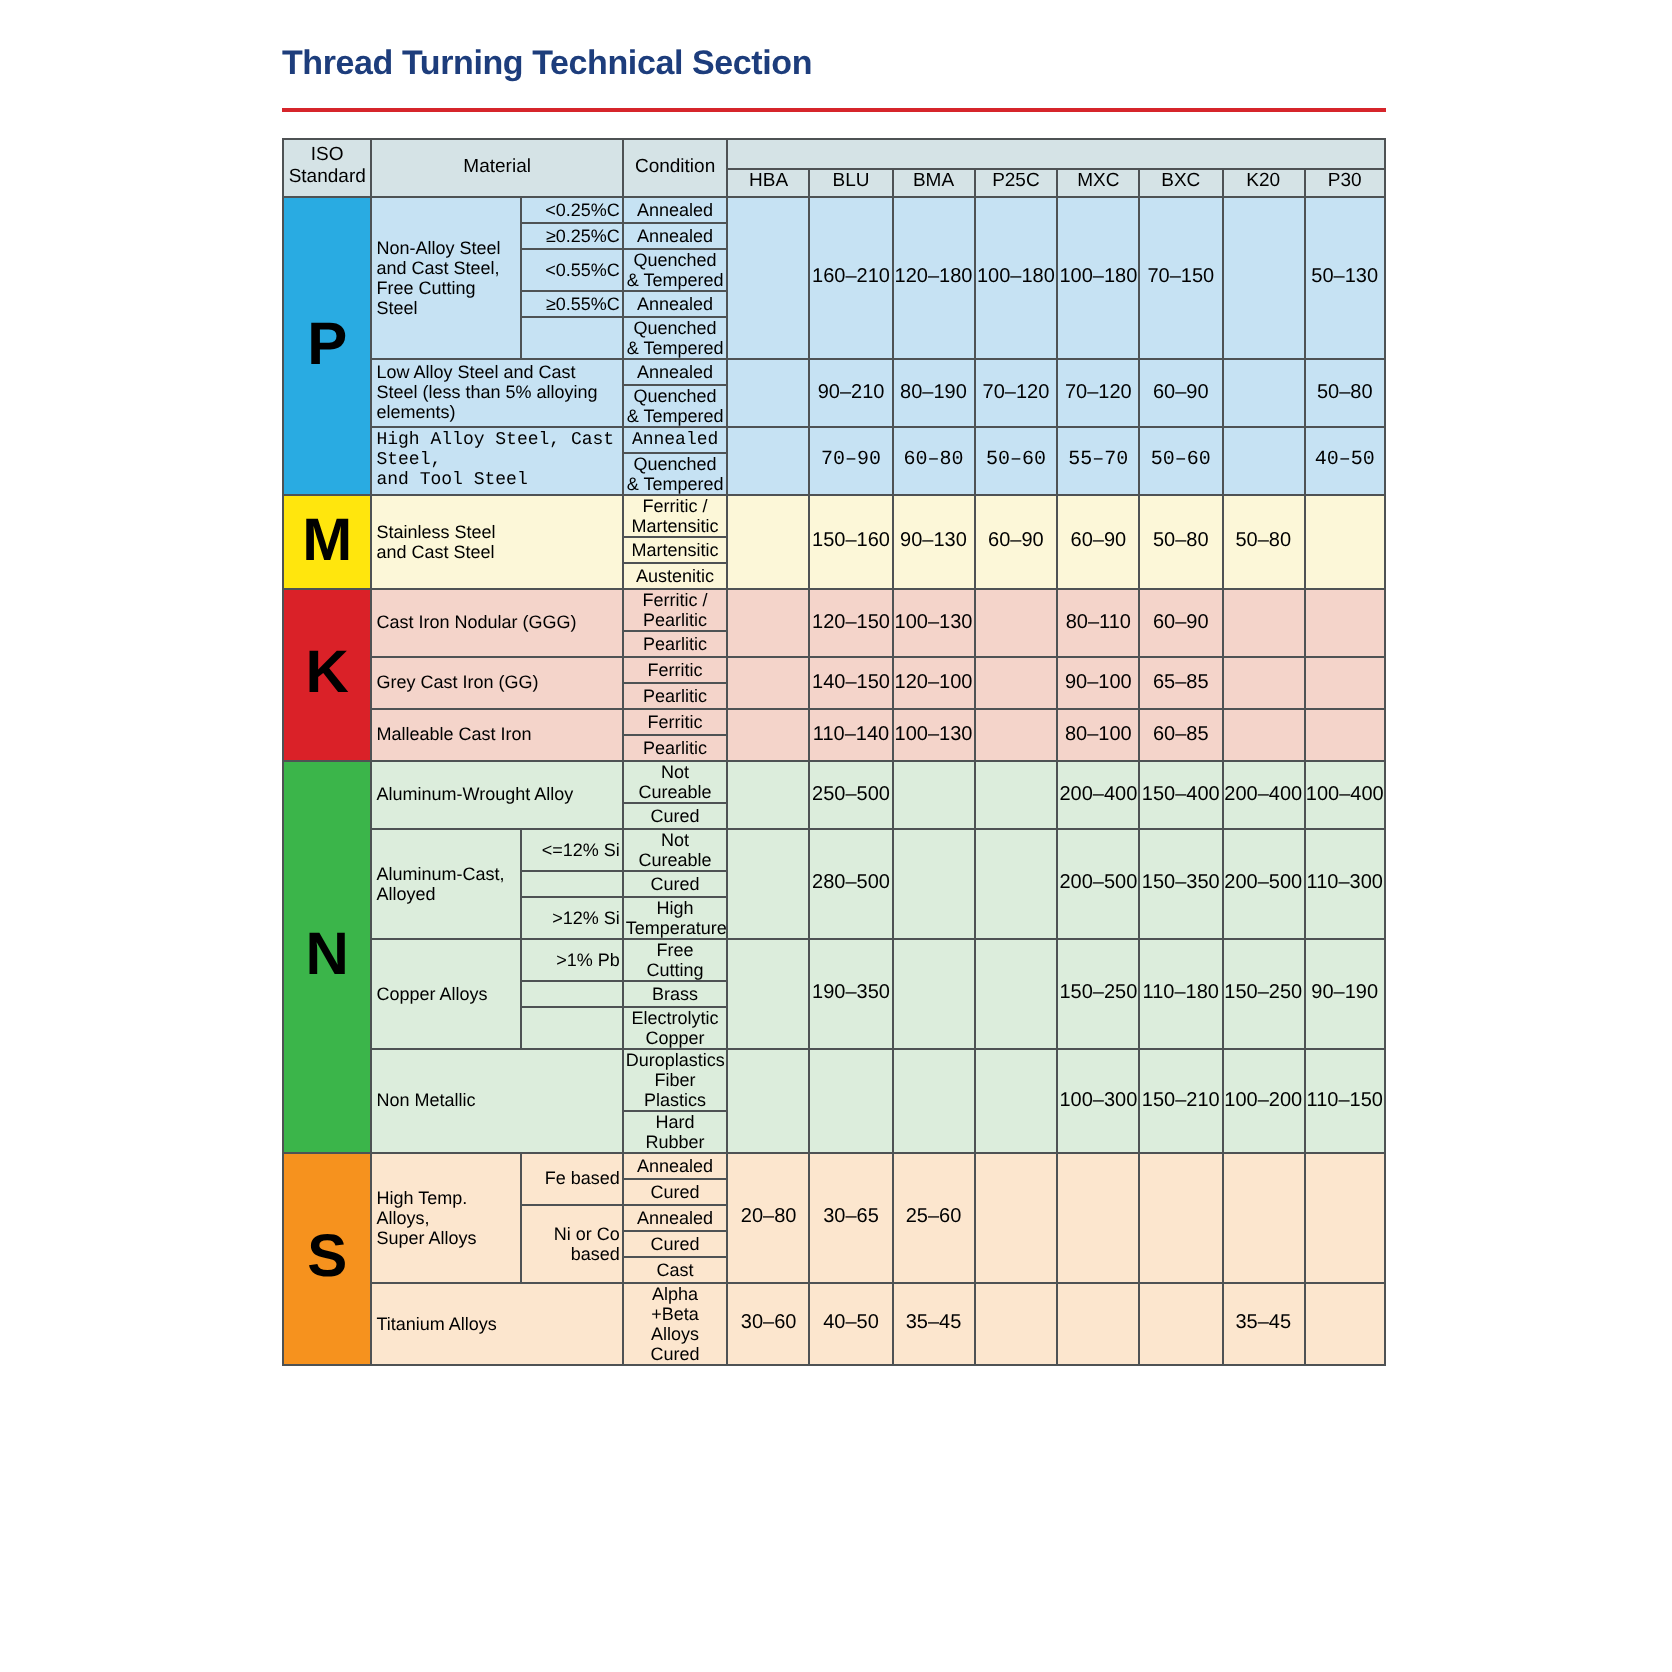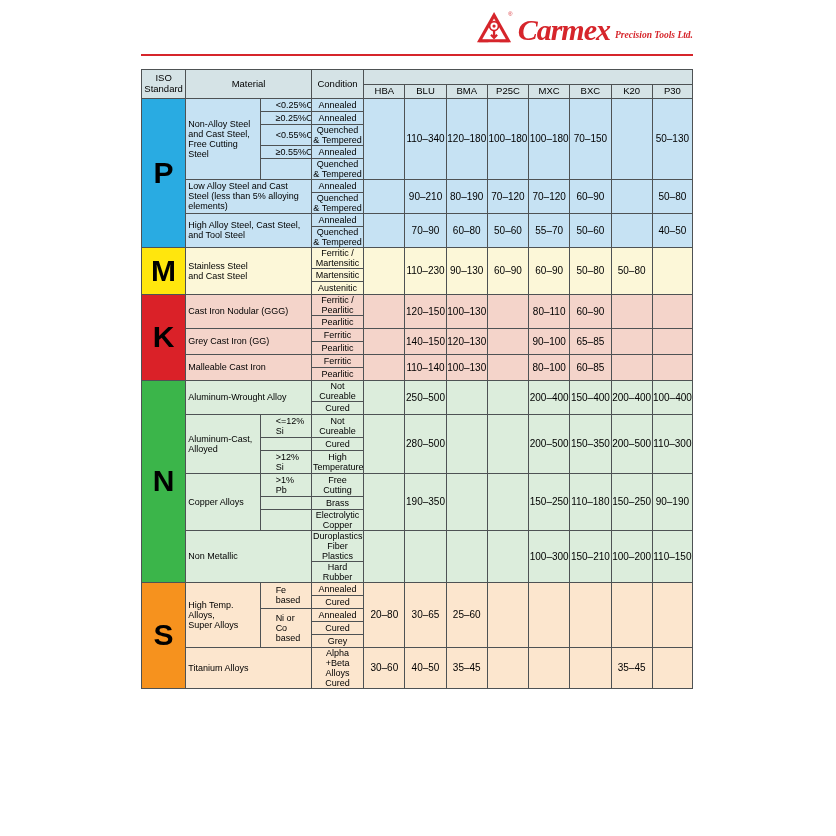--- a/index.html
+++ b/index.html
@@ -19,47 +19,31 @@
   
   .subtitle { margin-top:36px; color:#1d3d7c; font-size:17.5px; font-weight:bold; font-style:italic; letter-spacing:-0.2px; }
 
   
   table.speed { border-collapse:collapse; table-layout:fixed; width:552px; margin-top:13px; }
   table.speed th, table.speed td { border:1px solid #4e5254; white-space:pre-line; overflow:hidden; }
   table.speed thead th { background:#d5e3e6; font-weight:normal; font-size:9.5px; line-height:10.5px; padding:1px 0; text-align:center; }
   .grade-band { height:12px; }
   td.iso-letter { text-align:center; vertical-align:middle; font-weight:bold; font-size:30px; color:#000; }
   td.mat  { font-size:9px;  line-height:10px; padding:1px 2px; text-align:left; vertical-align:middle; }
-  td.spec { font-size:9px;  line-height:10px; padding:1px 15px; text-align:left; vertical-align:middle; }
+  td.spec { font-size:9px;  line-height:10px; padding:1px 1px; text-align:right; vertical-align:middle; }
   td.cond { font-size:9px;  line-height:10px; padding:0 1px; text-align:center; vertical-align:middle; height:12px; }
   td.val  { font-size:10px; line-height:11px; padding:1px 0;  text-align:center; vertical-align:middle; }
 </style>
 </head>
 <body>
 
 <div class="page">
 
   <div class="doc-header">
-    <div class="logo">
-      <span>
-        <svg width="38" height="36" viewBox="0 0 40 38">
-          <text x="34" y="6" font-size="6" fill="#d6252b">®</text>
-          <polygon points="19,2 37,34 1,34" fill="#d6252b"></polygon>
-          <polygon points="19,9 31.5,31 6.5,31" fill="#ffffff"></polygon>
-          <circle cx="19" cy="17" r="5.6" fill="#d6252b"></circle>
-          <circle cx="19" cy="17" r="3.8" fill="#ffffff"></circle>
-          <circle cx="19" cy="17" r="1.7" fill="#d6252b"></circle>
-          <path d="M19 21 L19 29.5 M15.8 26.2 L19 29.5 L22.2 26.2" stroke="#d6252b" stroke-width="2.4" fill="none"></path>
-          <rect x="3" y="31.5" width="10" height="2.5" fill="#d6252b"></rect>
-          <rect x="25" y="31.5" width="10" height="2.5" fill="#d6252b"></rect>
-        </svg>
-      </span>
-      <span class="brand-name">Carmex</span>
-      <span class="brand-suffix">Precision Tools Ltd.</span>
-    </div>
+    <div class="doc-title">Thread Turning Technical Section</div>
   </div>
   <div class="red-rule"></div>
 
 
   <table class="speed">
     <colgroup>
       <col style="width:44px">
         <col style="width:74px">
         <col style="width:51px">
         <col style="width:52px">
@@ -93,21 +77,21 @@
     </thead>
     <tbody>
         <tr style="background: rgb(198, 226, 243);">
           <td class="iso-letter" rowspan="9" style="background: rgb(41, 171, 226);">P</td>
           <td class="mat" rowspan="5">Non-Alloy Steel
 and Cast Steel,
 Free Cutting Steel</td>
           <td class="spec">&lt;0.25%C</td>
           <td class="cond">Annealed</td>
           <td class="val" rowspan="5"></td>
-          <td class="val" rowspan="5">110–340</td>
+          <td class="val" rowspan="5">160–210</td>
           <td class="val" rowspan="5">120–180</td>
           <td class="val" rowspan="5">100–180</td>
           <td class="val" rowspan="5">100–180</td>
           <td class="val" rowspan="5">70–150</td>
           <td class="val" rowspan="5"></td>
           <td class="val" rowspan="5">50–130</td>
         </tr>
         <tr style="background: rgb(198, 226, 243);">
           <td class="spec">≥0.25%C</td>
           <td class="cond">Annealed</td>
@@ -137,21 +121,21 @@
           <td class="val" rowspan="2">70–120</td>
           <td class="val" rowspan="2">70–120</td>
           <td class="val" rowspan="2">60–90</td>
           <td class="val" rowspan="2"></td>
           <td class="val" rowspan="2">50–80</td>
         </tr>
         <tr style="background: rgb(198, 226, 243);">
           <td class="cond">Quenched
 &amp; Tempered</td>
         </tr>
-        <tr style="background: rgb(198, 226, 243);">
+        <tr style="background: rgb(198, 226, 243); font-family: Liberation Mono, monospace;">
           <td class="mat" rowspan="2" colspan="2">High Alloy Steel, Cast Steel,
 and Tool Steel</td>
           <td class="cond">Annealed</td>
           <td class="val" rowspan="2"></td>
           <td class="val" rowspan="2">70–90</td>
           <td class="val" rowspan="2">60–80</td>
           <td class="val" rowspan="2">50–60</td>
           <td class="val" rowspan="2">55–70</td>
           <td class="val" rowspan="2">50–60</td>
           <td class="val" rowspan="2"></td>
@@ -161,21 +145,21 @@
           <td class="cond">Quenched
 &amp; Tempered</td>
         </tr>
         <tr style="background: rgb(252, 247, 216);">
           <td class="iso-letter" rowspan="3" style="background: rgb(255, 230, 13);">M</td>
           <td class="mat" rowspan="3" colspan="2">Stainless Steel
 and Cast Steel</td>
           <td class="cond">Ferritic /
 Martensitic</td>
           <td class="val" rowspan="3"></td>
-          <td class="val" rowspan="3">110–230</td>
+          <td class="val" rowspan="3">150–160</td>
           <td class="val" rowspan="3">90–130</td>
           <td class="val" rowspan="3">60–90</td>
           <td class="val" rowspan="3">60–90</td>
           <td class="val" rowspan="3">50–80</td>
           <td class="val" rowspan="3">50–80</td>
           <td class="val" rowspan="3"></td>
         </tr>
         <tr style="background: rgb(252, 247, 216);">
           <td class="cond">Martensitic</td>
         </tr>
@@ -197,21 +181,21 @@
           <td class="val" rowspan="2"></td>
         </tr>
         <tr style="background: rgb(244, 212, 202);">
           <td class="cond">Pearlitic</td>
         </tr>
         <tr style="background: rgb(244, 212, 202);">
           <td class="mat" rowspan="2" colspan="2">Grey Cast Iron (GG)</td>
           <td class="cond">Ferritic</td>
           <td class="val" rowspan="2"></td>
           <td class="val" rowspan="2">140–150</td>
-          <td class="val" rowspan="2">120–130</td>
+          <td class="val" rowspan="2">120–100</td>
           <td class="val" rowspan="2"></td>
           <td class="val" rowspan="2">90–100</td>
           <td class="val" rowspan="2">65–85</td>
           <td class="val" rowspan="2"></td>
           <td class="val" rowspan="2"></td>
         </tr>
         <tr style="background: rgb(244, 212, 202);">
           <td class="cond">Pearlitic</td>
         </tr>
         <tr style="background: rgb(244, 212, 202);">
@@ -330,21 +314,21 @@
         </tr>
         <tr style="background: rgb(252, 230, 206);">
           <td class="spec" rowspan="3">Ni or Co
 based</td>
           <td class="cond">Annealed</td>
         </tr>
         <tr style="background: rgb(252, 230, 206);">
           <td class="cond">Cured</td>
         </tr>
         <tr style="background: rgb(252, 230, 206);">
-          <td class="cond">Grey</td>
+          <td class="cond">Cast</td>
         </tr>
         <tr style="background: rgb(252, 230, 206);">
           <td class="mat" colspan="2">Titanium Alloys</td>
           <td class="cond">Alpha
 +Beta Alloys
 Cured</td>
           <td class="val">30–60</td>
           <td class="val">40–50</td>
           <td class="val">35–45</td>
           <td class="val"></td>

